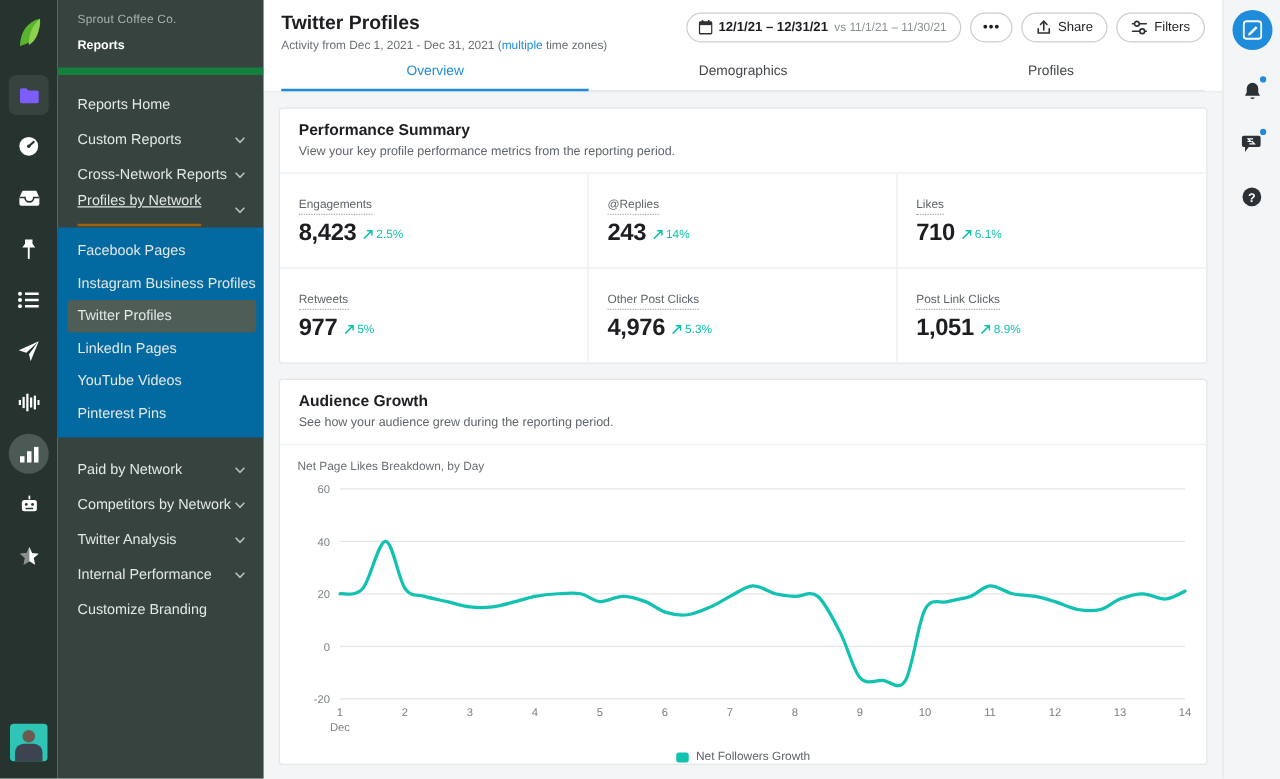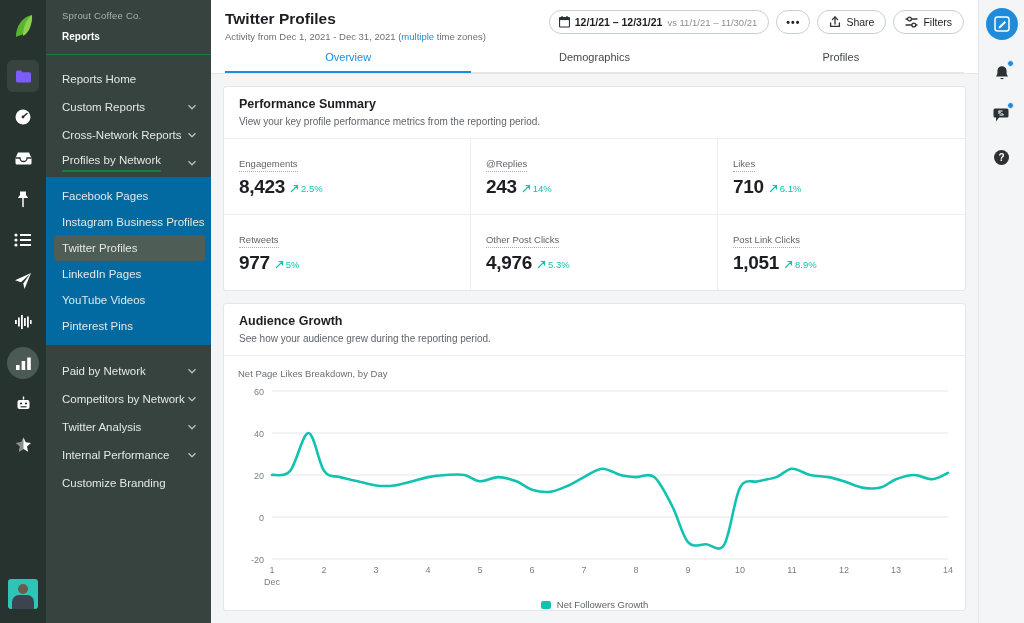--- a/index.html
+++ b/index.html
@@ -34,32 +34,32 @@
   }
   .rail-avatar .head { position:absolute; top:5px; left:10px; width:10px; height:10px; border-radius:50%; background:#6b5a4e; }
   .rail-avatar .body { position:absolute; bottom:0; left:4px; width:22px; height:14px; border-radius:7px 7px 0 0; background:#3d4450; }
 
   
   .nav {
     width: 165px; flex: 0 0 165px; background: #36433e;
     color: #e8ecea; display: flex; flex-direction: column;
     font-size: 11.5px;
   }
-  .nav-head { padding: 10px 16px 12px 16px; border-bottom: 1px solid #15803d; }
+  .nav-head { padding: 10px 16px 12px 16px; border-bottom: 6px solid #15803d; }
   .nav-org { font-size: 9.5px; color: #a9b4b0; letter-spacing: .2px; }
   .nav-title { font-size: 10px; font-weight: bold; color: #fff; margin-top: 10px; }
   .nav-list { padding-top: 10px; }
   .nav-item {
     height: 28px; display: flex; align-items: center;
     padding: 0 14px 0 16px; cursor: pointer; color: #e3e8e6;
     justify-content: space-between;
   }
   .nav-item .lbl { white-space: nowrap; }
   .nav-item.active .lbl {
-    border-bottom: 2px solid #15803d; padding-bottom: 4px;
+    border-bottom: 2px solid #a16207; padding-bottom: 12px; text-decoration: underline;
   }
   .chev { width: 10px; height: 10px; opacity: .85; }
   .nav-sub { background: #0369a1; padding: 6px 0; }
   .nav-sub .nav-item { height: 26px; padding-left: 16px; }
   .nav-sub .nav-item.selected {
     background: #4f5d57; border-radius: 3px;
     margin: 0 6px 0 8px; padding-left: 8px;
   }
   .nav-group { padding-top: 12px; }
 

